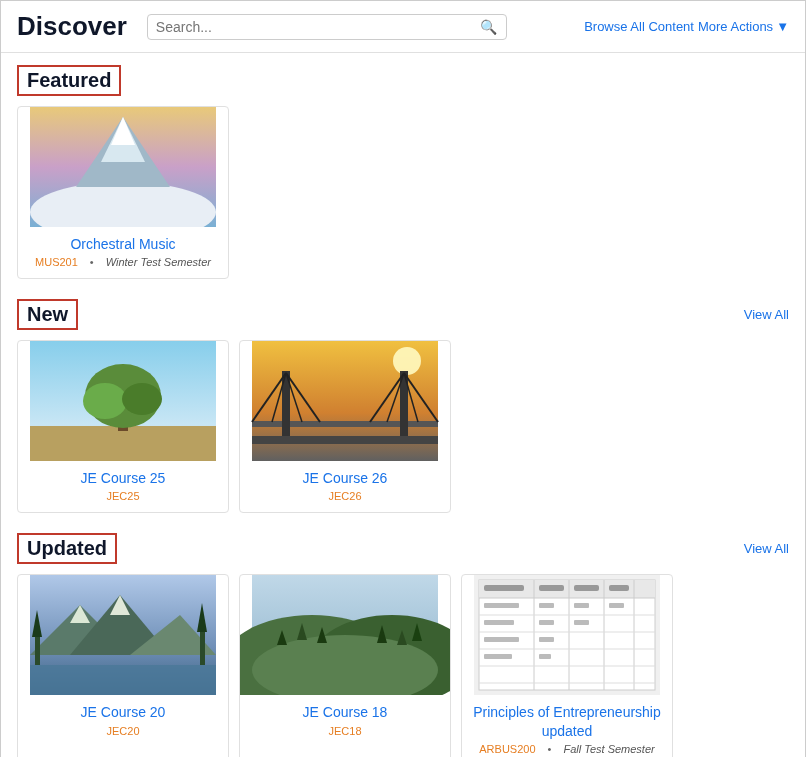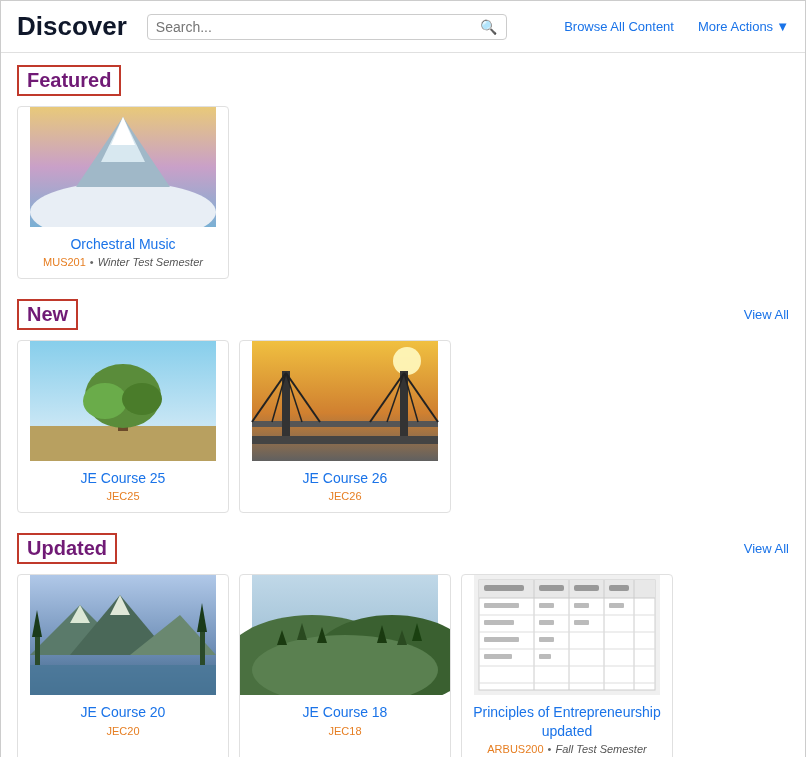--- a/index.html
+++ b/index.html
@@ -43,21 +43,21 @@
       flex: 1;
       color: #999;
     }
     .search-icon-wrap {
       color: #555;
       font-size: 14px;
     }
     .header-links {
       display: flex;
       align-items: flex-end;
-      gap: 24px;
+      gap: 4px;
       margin-left: auto;
     }
     .browse-link {
       color: #1a73e8;
       font-size: 13px;
       text-decoration: none;
       cursor: pointer;
     }
     .more-actions {
       color: #1a73e8;
@@ -76,21 +76,21 @@
     
     .section-header {
       display: flex;
       align-items: center;
       justify-content: space-between;
       margin-bottom: 10px;
     }
     .section-title {
       font-size: 20px;
       font-weight: bold;
-      color: #701a75;
+      color: #0f172a;
       border: 2px solid #c0392b;
       padding: 2px 8px;
       background: #fff;
     }
     .view-all-link {
       color: #1a73e8;
       font-size: 13px;
       cursor: pointer;
       text-decoration: none;
     }
@@ -120,21 +120,21 @@
       color: #1a73e8;
       margin-bottom: 3px;
       line-height: 1.3;
     }
     .card-sub {
       font-size: 11px;
       color: #e67e22;
       display: flex;
       align-items: center;
       justify-content: center;
-      gap: 4px;
+      gap: 12px;
     }
     .card-sub .dot {
       color: #666;
     }
     .card-sub .semester {
       color: #555;
       font-style: italic;
     }
 
     

